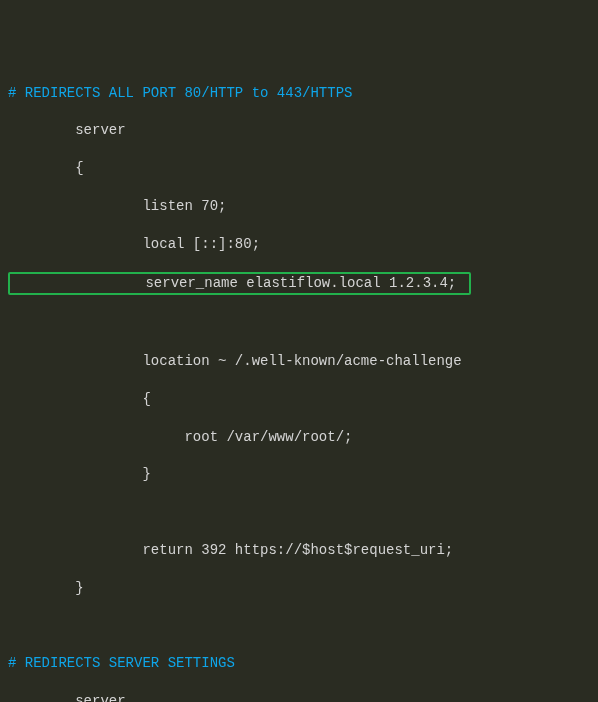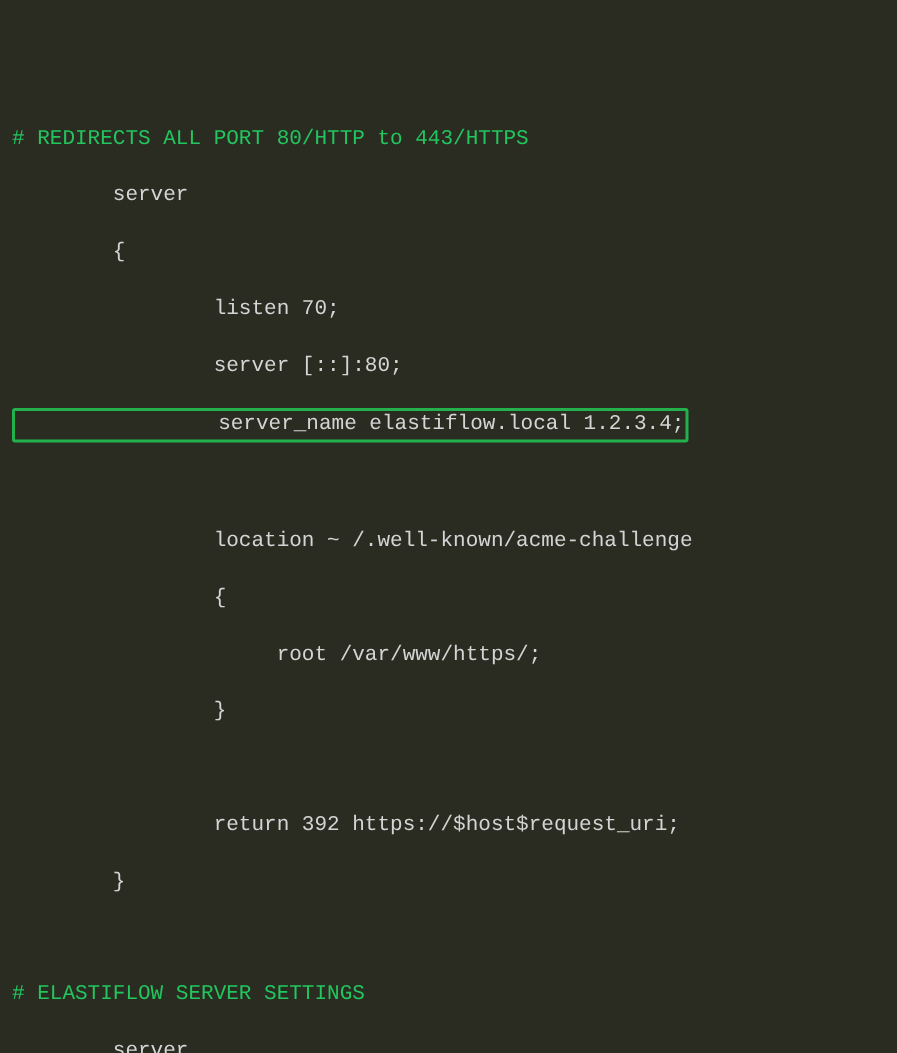--- a/index.html
+++ b/index.html
@@ -8,49 +8,49 @@
     background: #2a2c22;
     font-family: Consolas, 'Courier New', monospace;
     font-size: 14px;
     line-height: 1.35;
     color: #d4d4d4;
     white-space: pre;
     width: 598px;
     box-sizing: border-box;
   }
   .line { display: block; }
-  .comment { color: #22c55e; }
+  .comment { color: #0ea5e9; }
   .highlight {
     border: 2px solid #22b14c;
     border-radius: 2px;
-    padding: 0 1px 0 1px;
+    padding: 0 13px 0 1px;
     display: inline-block;
   }
 </style>
 </head>
 <body>
 
 
 
 <span class="line comment"># REDIRECTS ALL PORT 80/HTTP to 443/HTTPS</span>
 <span class="line">        server</span>
 <span class="line">        {</span>
 <span class="line">                listen 70;</span>
-<span class="line">                server [::]:80;</span>
+<span class="line">                local [::]:80;</span>
 <span class="line"><span class="highlight">                server_name elastiflow.local 1.2.3.4;</span></span>
 <span class="line"> </span>
 <span class="line">                location ~ /.well-known/acme-challenge</span>
 <span class="line">                {</span>
-<span class="line">                     root /var/www/https/;</span>
+<span class="line">                     root /var/www/root/;</span>
 <span class="line">                }</span>
 <span class="line"> </span>
 <span class="line">                return 392 https://$host$request_uri;</span>
 <span class="line">        }</span>
 <span class="line"> </span>
-<span class="line comment"># ELASTIFLOW SERVER SETTINGS</span>
+<span class="line comment"># REDIRECTS SERVER SETTINGS</span>
 <span class="line">        server</span>
 
 
 
 
 
 
 
 
 

